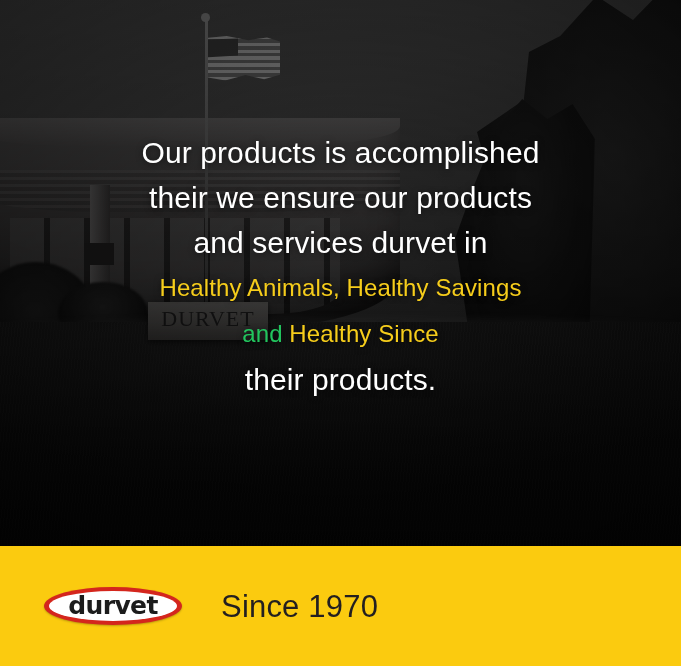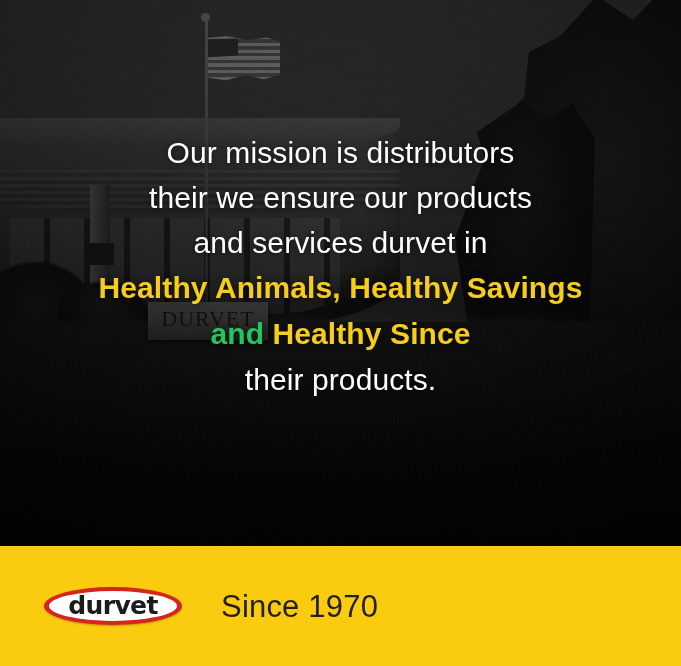--- a/index.html
+++ b/index.html
@@ -248,22 +248,22 @@
   .mission-line {
     color: #ffffff;
     font-size: 30px;
     font-weight: 400;
     line-height: 45px;
     letter-spacing: .1px;
     text-shadow: 0 1px 6px rgba(0,0,0,.55);
   }
   .mission-line.accent {
     color: #f6cd1b;
-    font-weight: 700;
-    font-size: 30px;
+    font-weight: 400;
+    font-size: 24px;
     line-height: 46px;
   }
   .mission-line.accent .plain {
     color: #22c55e;
   }
 
   
   .footer-curve {
     position: absolute;
     left: 0;
@@ -366,21 +366,21 @@
     <div class="lawn-ridge"></div>
     <div class="lawn"></div>
 
     <div class="monument"></div>
     <div class="monument-text">DURVET</div>
 
     <div class="scrim"></div>
   </div>
 
   <div class="mission">
-    <div class="mission-line">Our mission is distributors</div>
+    <div class="mission-line">Our products is accomplished</div>
     <div class="mission-line">their we ensure our products</div>
     <div class="mission-line">and services durvet in</div>
 
     <div class="mission-line accent">Healthy Animals, Healthy Savings</div>
 
     <div class="mission-line accent"><span class="plain">and </span><span>Healthy Since</span></div>
 
     <div class="mission-line">their products.</div>
   </div>
 

